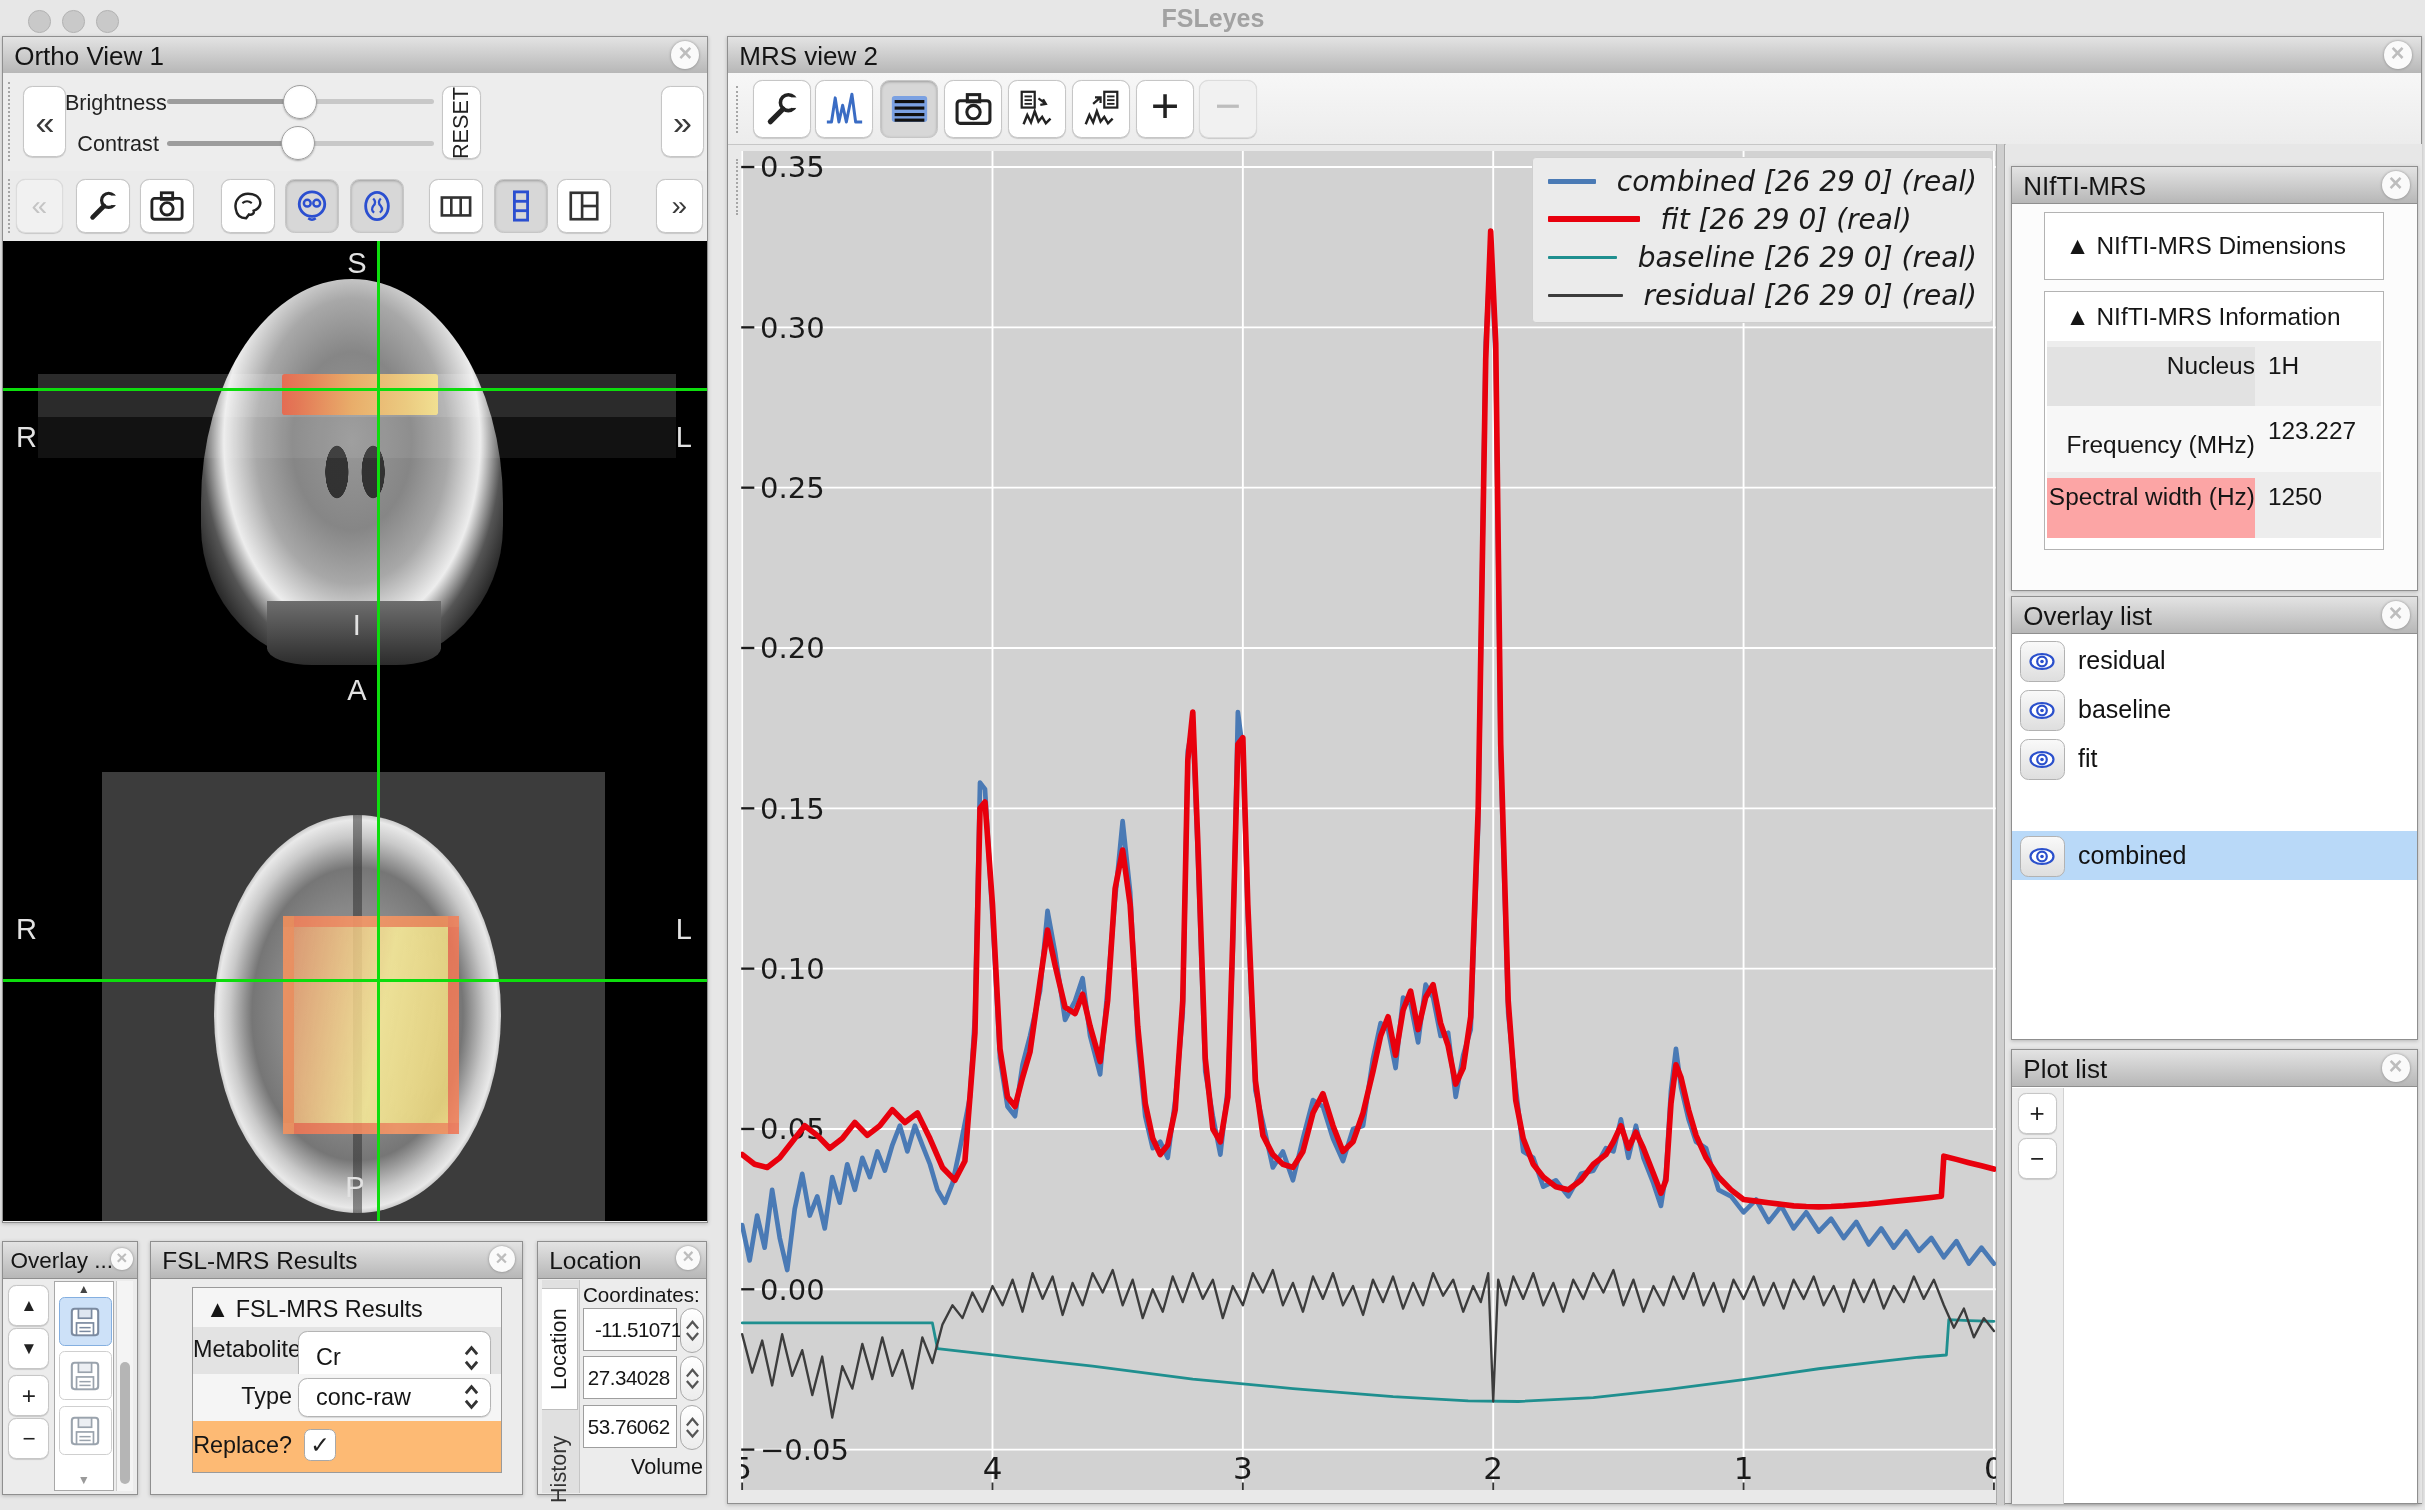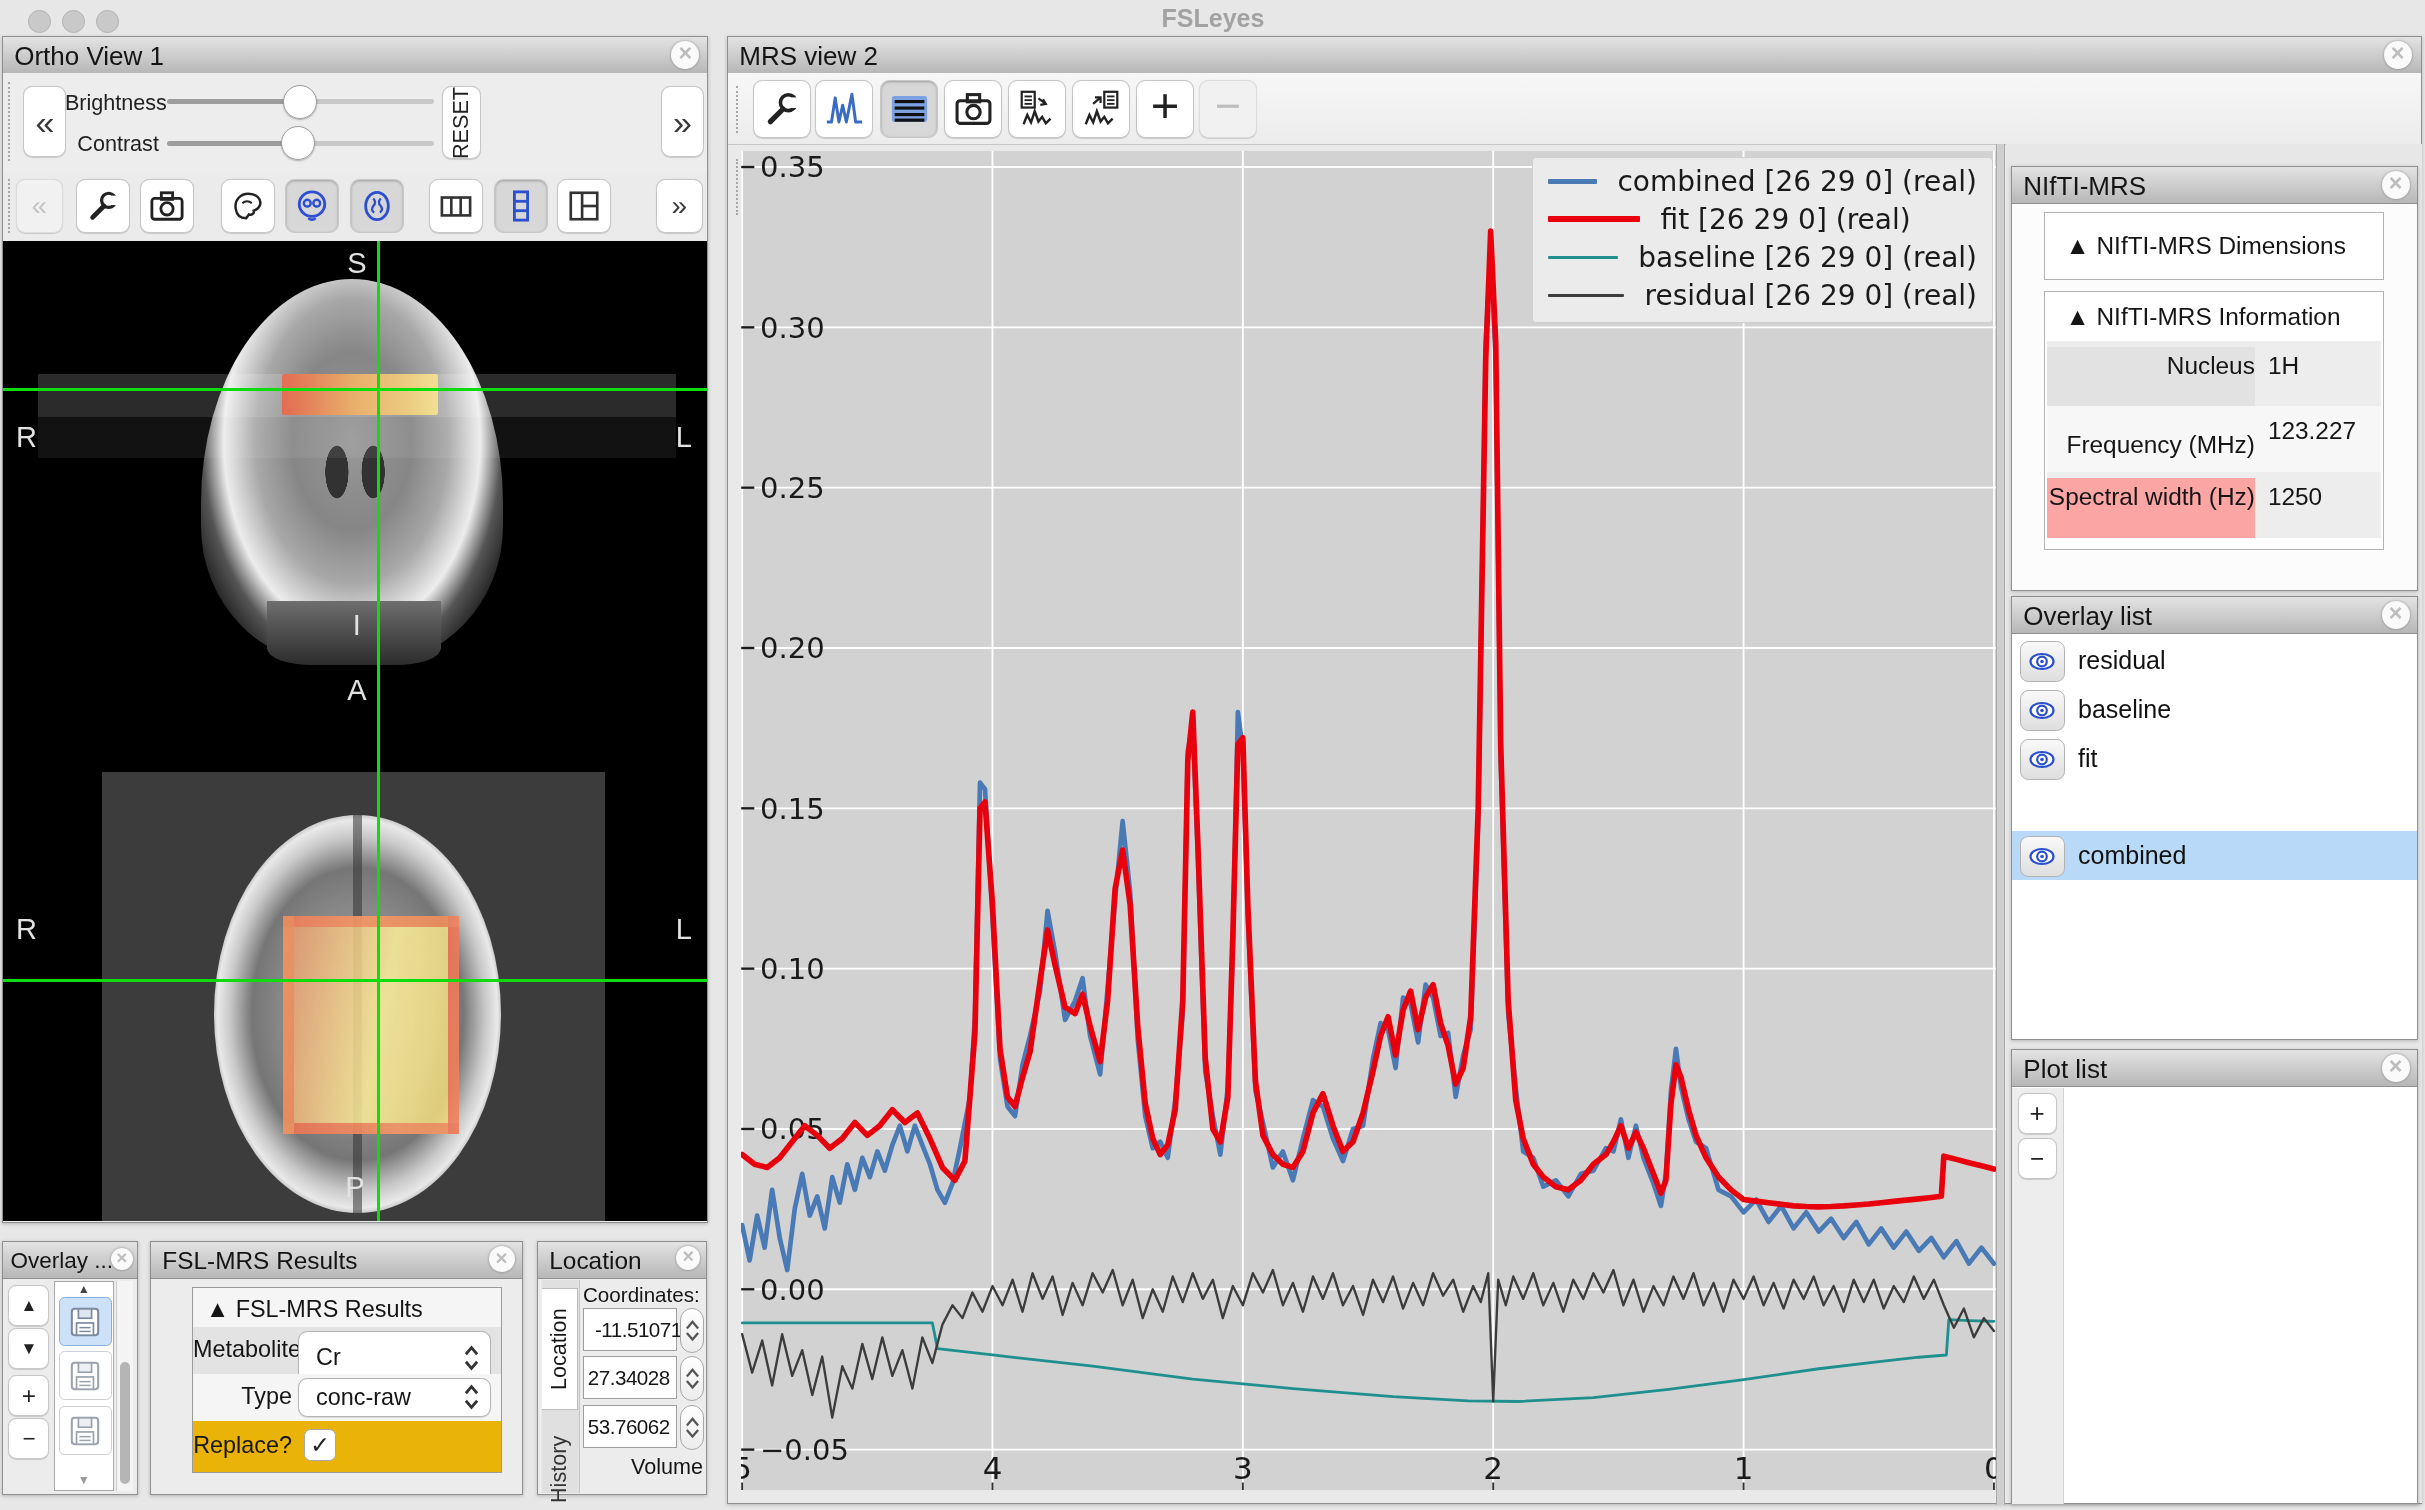--- a/index.html
+++ b/index.html
@@ -13,21 +13,21 @@
   .btn{position:absolute;background:#fff;border:0.9px solid #c6c6c6;border-radius:9.4px;box-shadow:0 0.9px 0.9px rgba(0,0,0,.15);
        display:flex;align-items:center;justify-content:center;box-sizing:border-box;}
   .btn.sel{background:#d7d7d7;box-shadow:inset 0 0.9px 2.8px rgba(0,0,0,.28);}
   .btn.dis{background:#f1f1f1;border-color:#dcdcdc;color:#c0c0c0;}
   .chev{font-size:34px;color:#3a3a3a;line-height:1;}
   .dis .chev{color:#c4c4c4;}
   .grip{position:absolute;width:5.6px;border-left:2.8px dotted #a6a6a6;}
   .track{position:absolute;height:4.7px;border-radius:2.8px;background:linear-gradient(90deg,#9d9d9d 0 50%,#c8c8c8 50% 100%);}
   .thumb{position:absolute;width:32px;height:32px;border-radius:50%;background:radial-gradient(#fff 60%,#ededed);border:0.9px solid #9f9f9f;box-shadow:0 0.9px 1.9px rgba(0,0,0,.3);}
   .olabel{position:absolute;color:#e2e2e2;font-size:29px;width:34px;text-align:center;}
-  .lg-row{display:flex;align-items:center;height:38px;padding:0 15px;}
+  .lg-row{display:flex;align-items:center;height:38px;padding:0 15px;font-style:italic;}
   .legend-swatch{width:92px;margin-right:20.6px;border-radius:0.9px;}
   .lg-label{font-size:28px;color:#1a1a1a;font-family:"DejaVu Sans",sans-serif;white-space:nowrap;}
   .eyeb{position:absolute;width:43px;height:39px;border-radius:8.4px;background:linear-gradient(#f9f9f9,#dedede);
         border:0.9px solid #b2b2b2;display:flex;align-items:center;justify-content:center;color:#2b50cc;}
   .eyeb.off{background:#fff;border-color:#e0e0e0;color:#b5b5b5;}
   .rowlabel{position:absolute;left:66px;font-size:25px;line-height:49px;color:#111;}
   .vtext{writing-mode:vertical-rl;transform:rotate(180deg);}
   .spin{position:absolute;width:24.4px;height:45px;border-radius:12.2px;border:0.9px solid #a8a8a8;background:linear-gradient(#fff,#ececec);
         display:flex;flex-direction:column;align-items:center;justify-content:center;box-sizing:border-box;}
   .ddown{position:absolute;background:#fff;border:0.9px solid #b4b4b4;border-radius:9.4px;box-shadow:0 0.9px 0.9px rgba(0,0,0,.12);
@@ -477,21 +477,21 @@
     </div>
     <div class="abs" style="left:0;top:86px;width:308px;height:47px;background:#f5f5f5;">
       <span class="abs" style="left:0;top:9.4px;width:99px;text-align:right;font-size:23.4px;">Type</span>
       <div class="ddown" style="left:105px;top:3.8px;width:193px;height:39px;">
         <span class="ddtext">conc-raw</span>
         <svg width="19" height="30" viewBox="0 0 20 32" style="margin-right:9.4px;">
             <path d="M4 12 L10 5 L16 12 M4 20 L10 27 L16 20" fill="none" stroke="#333" stroke-width="3"></path>
           </svg>
       </div>
     </div>
-    <div class="abs" style="left:0;top:133px;width:308px;height:51px;background:#eab308;">
+    <div class="abs" style="left:0;top:133px;width:308px;height:51px;background:#fdba74;">
       <span class="abs" style="left:0;top:11.3px;width:99px;text-align:right;font-size:23.4px;">Replace?</span>
       <div class="abs" style="left:111px;top:7.5px;width:32px;height:32px;background:#fff;border:0.9px solid #a8a8a8;border-radius:6.6px;text-align:center;box-sizing:border-box;">
         <span style="font-size:23.4px;color:#222;line-height:30px;">✓</span>
       </div>
     </div>
   </div>
 </div>
 
 <div class="panel" style="left:537px;top:1241px;width:170px;height:254px;background:#ececec;">
   <div class="phead">

